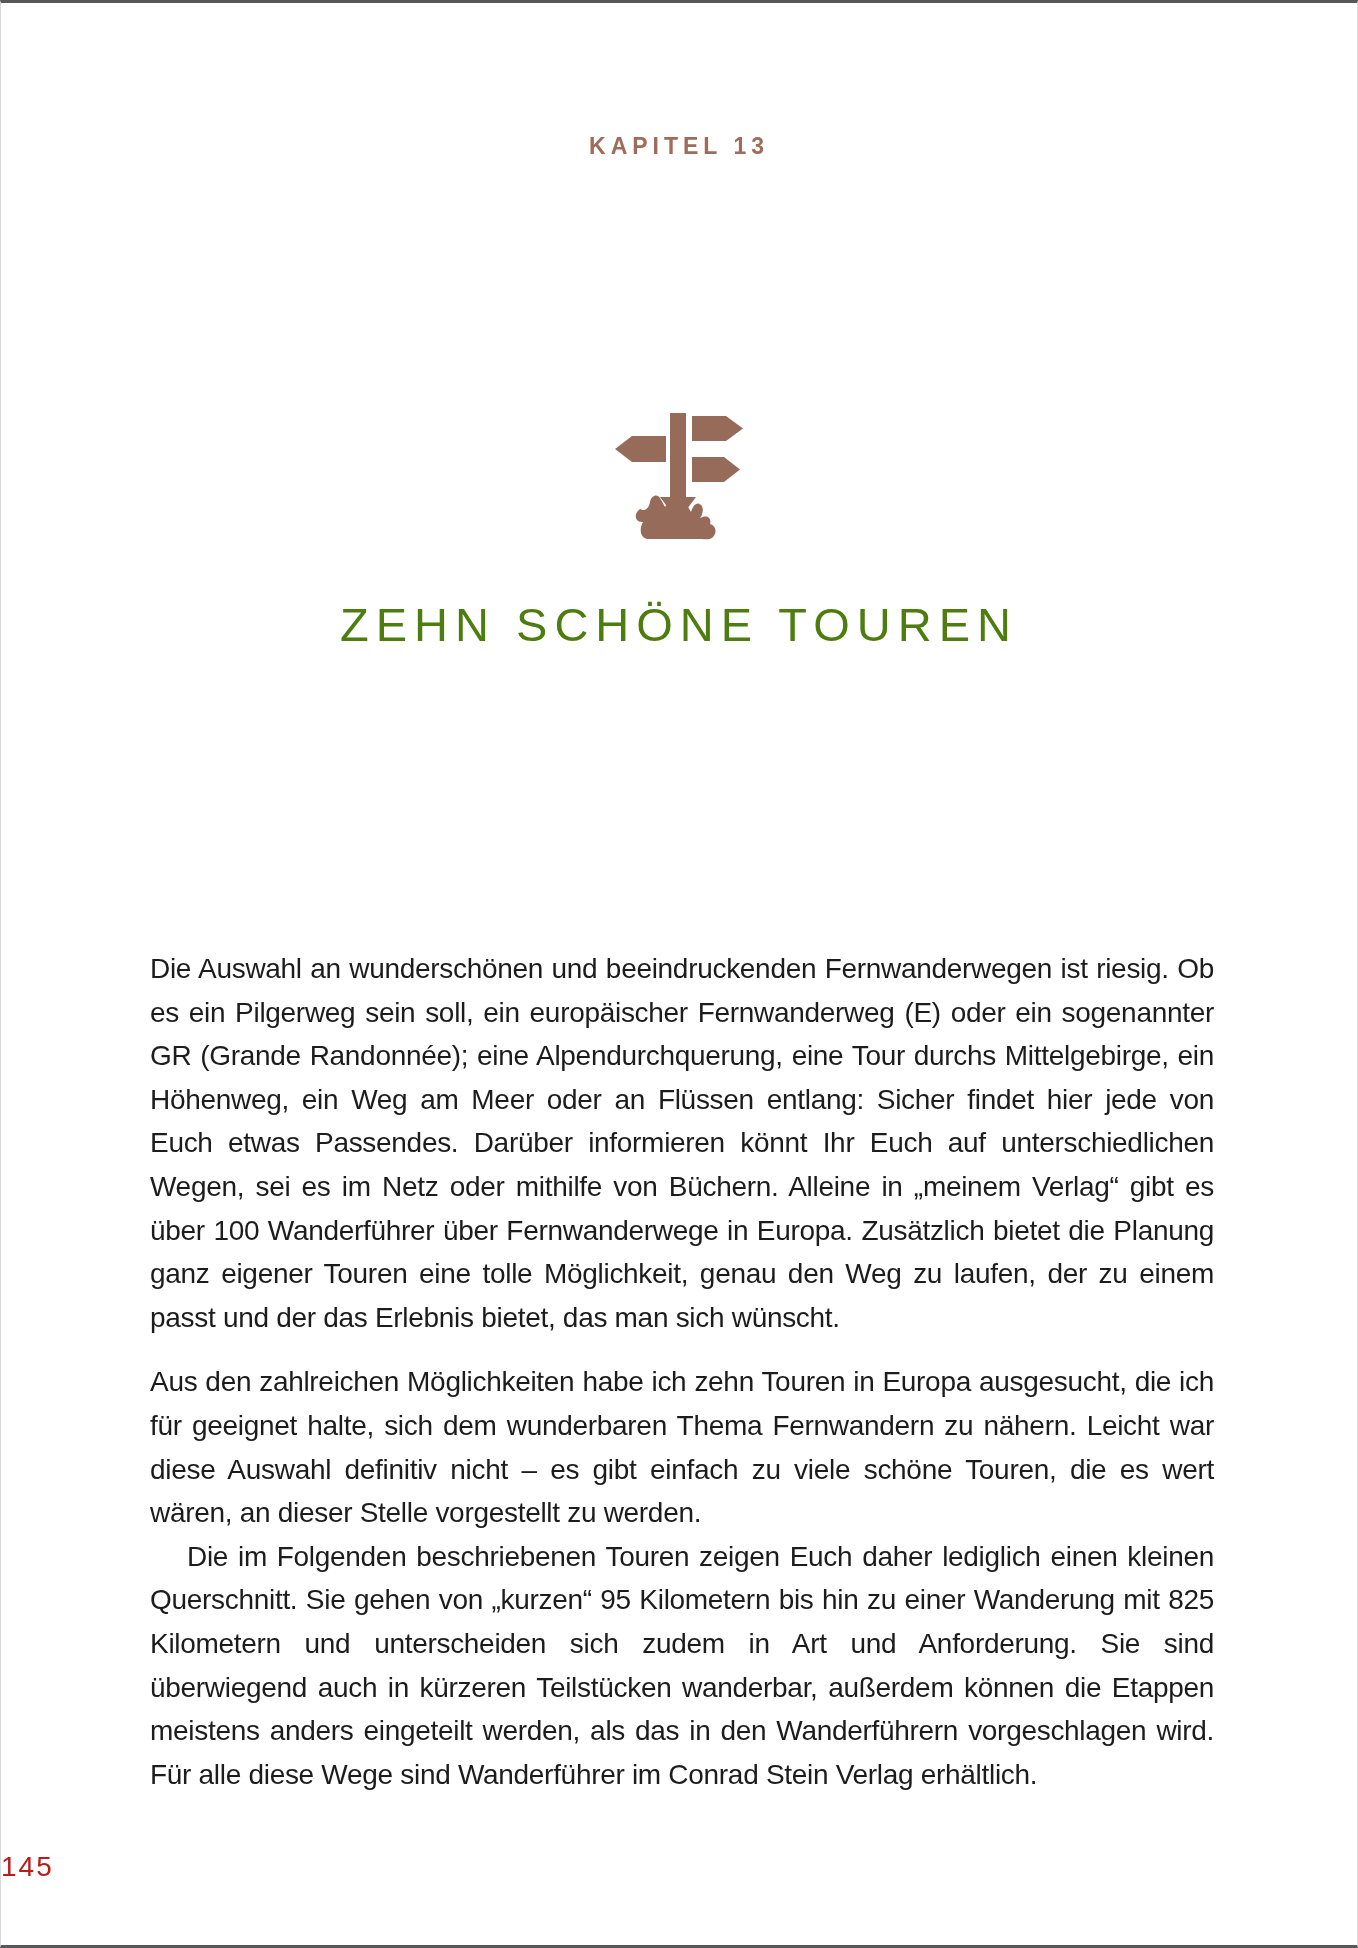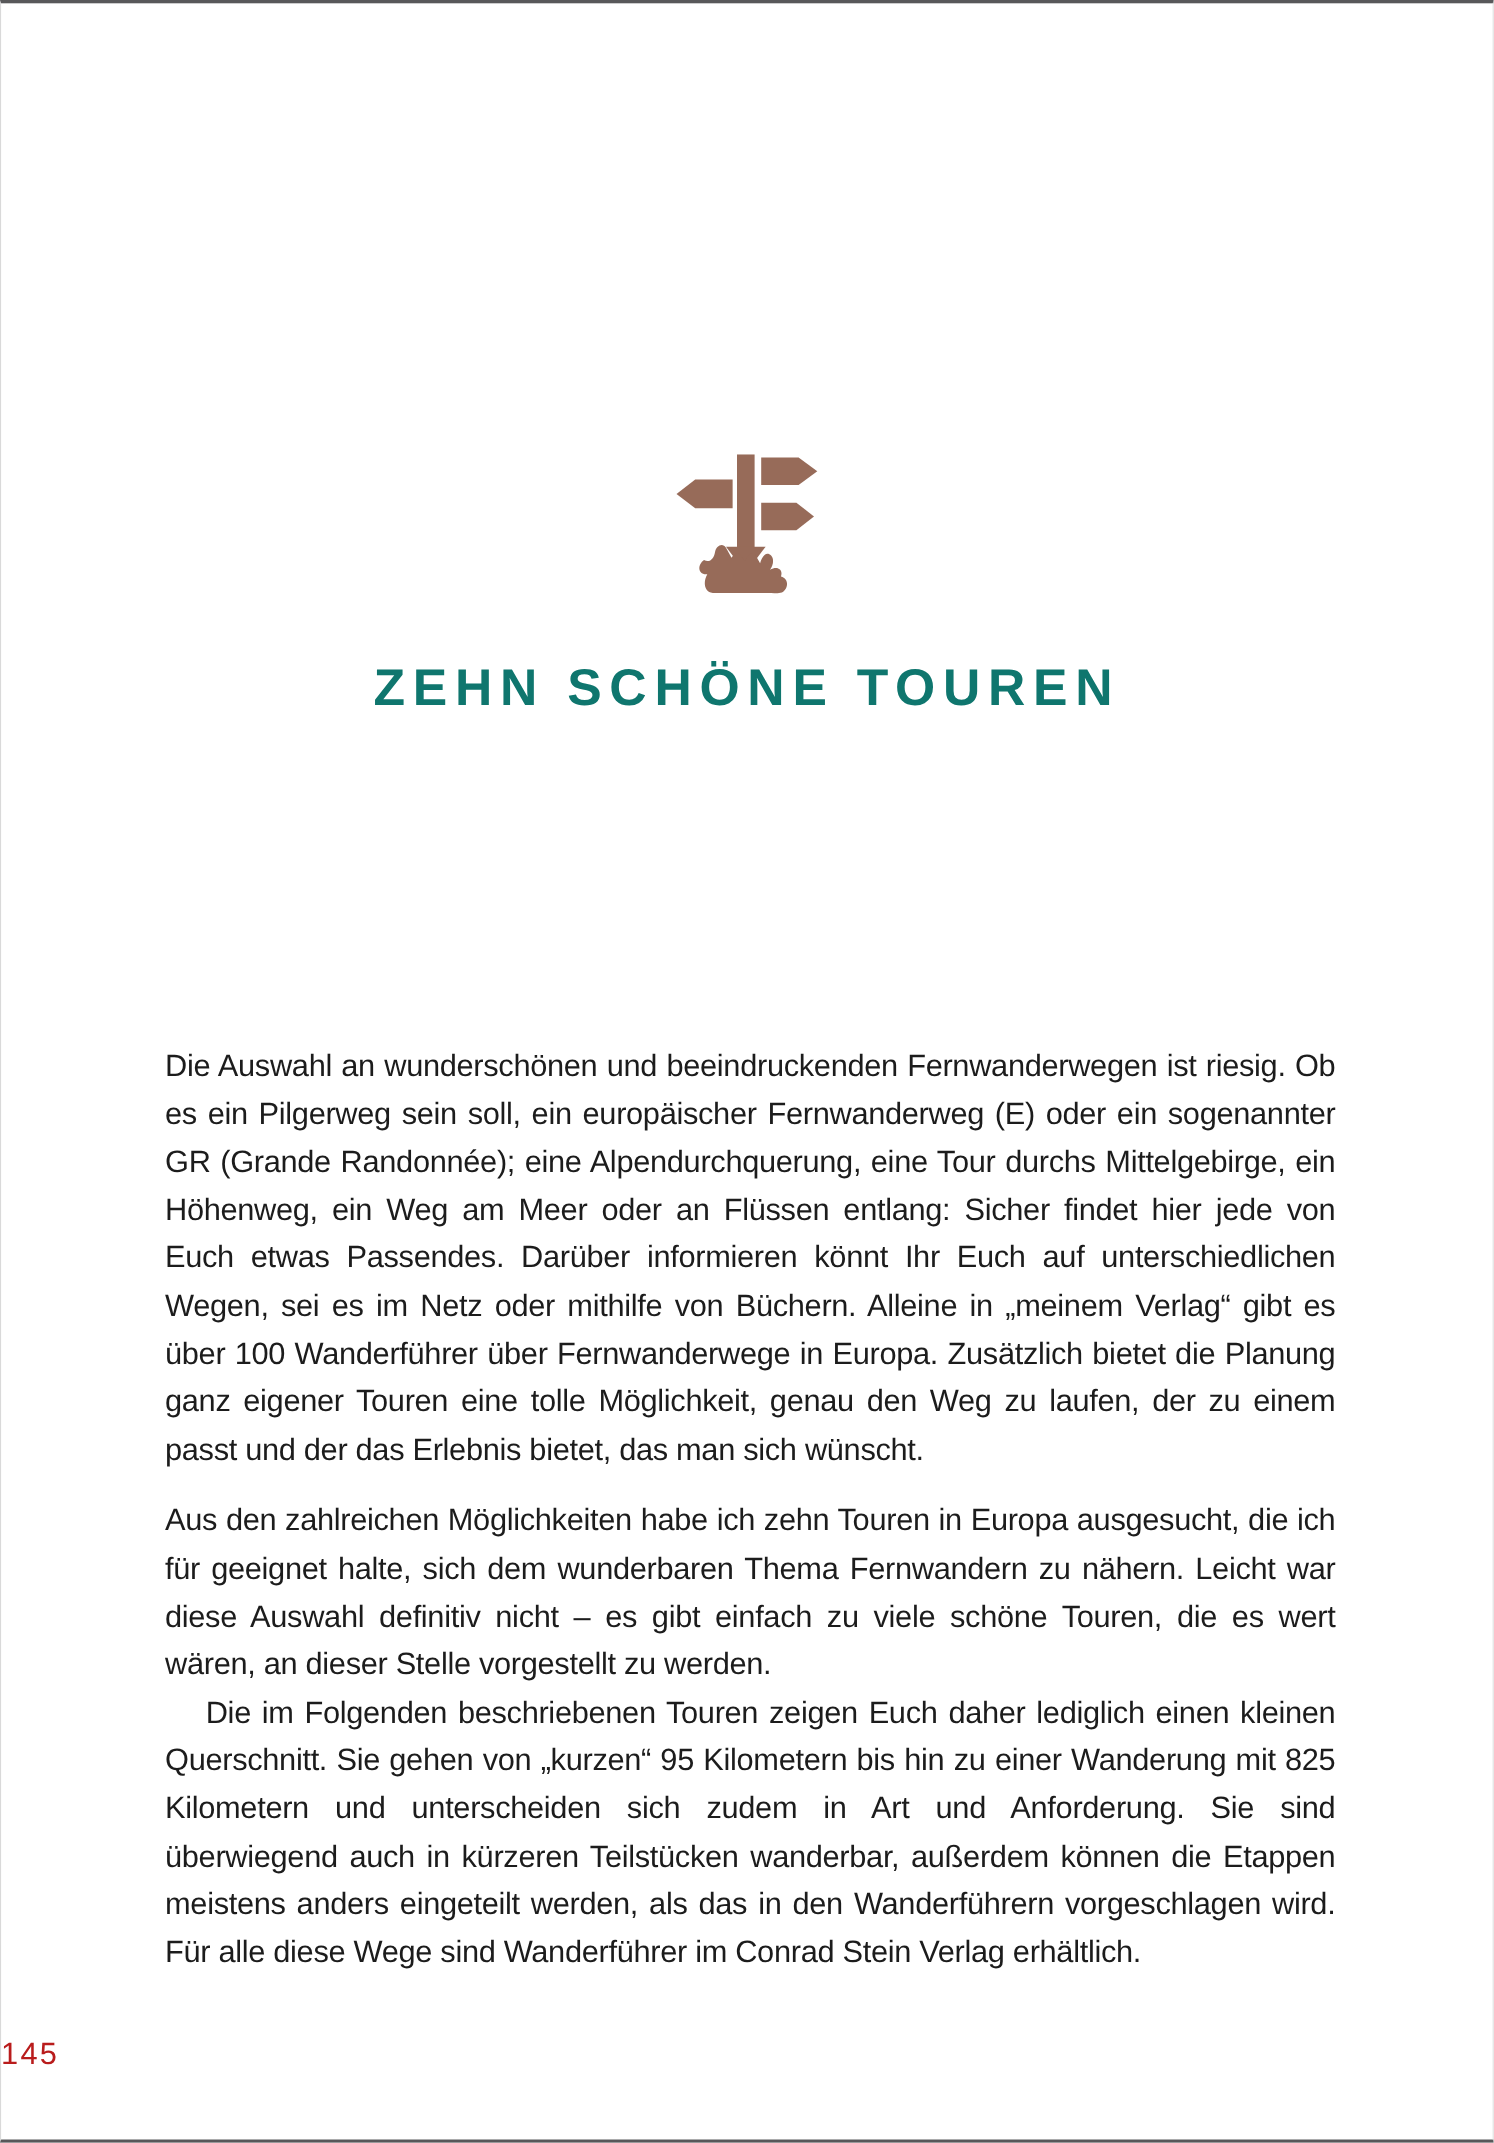--- a/index.html
+++ b/index.html
@@ -41,24 +41,24 @@
     height: 128px;
   }
   .icon-wrap svg { display: block; width: 100%; height: 100%; }
   .chapter-title {
     position: absolute;
     top: 592px;
     left: 0;
     width: 100%;
     text-align: center;
     font-size: 47px;
-    font-weight: 700;
+    font-weight: 400;
     letter-spacing: 7px;
     line-height: 59px;
-    color: #0f766e;
+    color: #4d7c0f;
   }
   .body-text {
     position: absolute;
     top: 944px;
     left: 149px;
     width: 1064px;
     font-size: 28px;
     line-height: 43.6px;
     letter-spacing: -0.3px;
     color: #1c1c1c;
@@ -75,20 +75,21 @@
     font-size: 28px;
     letter-spacing: 2px;
     color: #b91c1c;
   }
 </style>
 </head>
 <body>
 
 <div class="page">
 
+  <div class="chapter-label">KAPITEL 13</div>
 
   <div class="icon-wrap">
     <svg viewBox="0 0 132 128" xmlns="http://www.w3.org/2000/svg" aria-hidden="true">
       <g fill="#976b59">
 
         <rect x="57" y="0" width="16" height="90"></rect>
 
         <polygon points="47,84 83,84 65,108"></polygon>
 
         <polygon points="79,3 113,3 130,15.5 113,28 79,28"></polygon>

